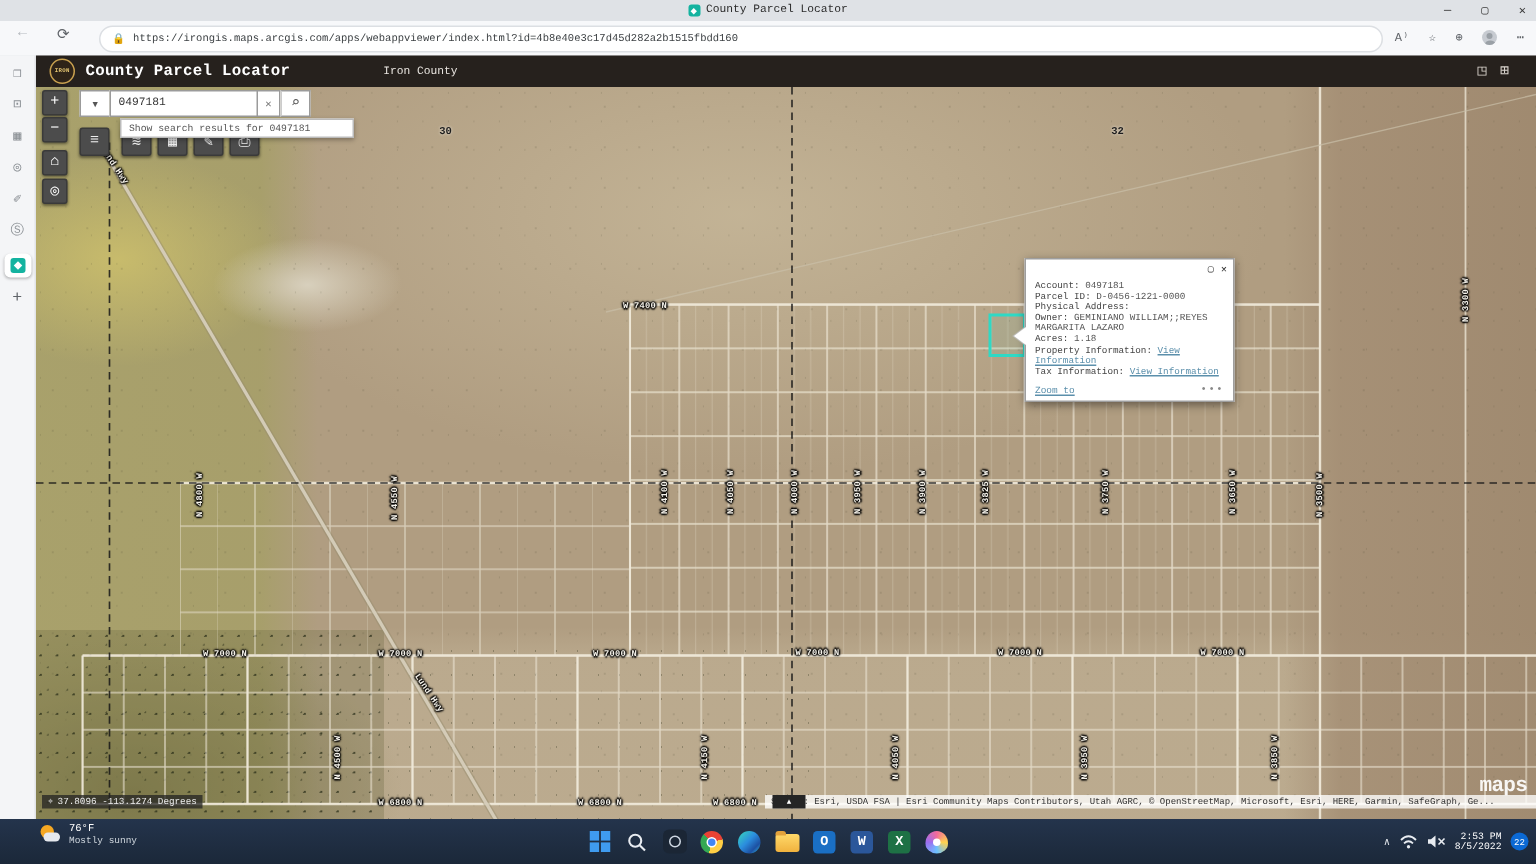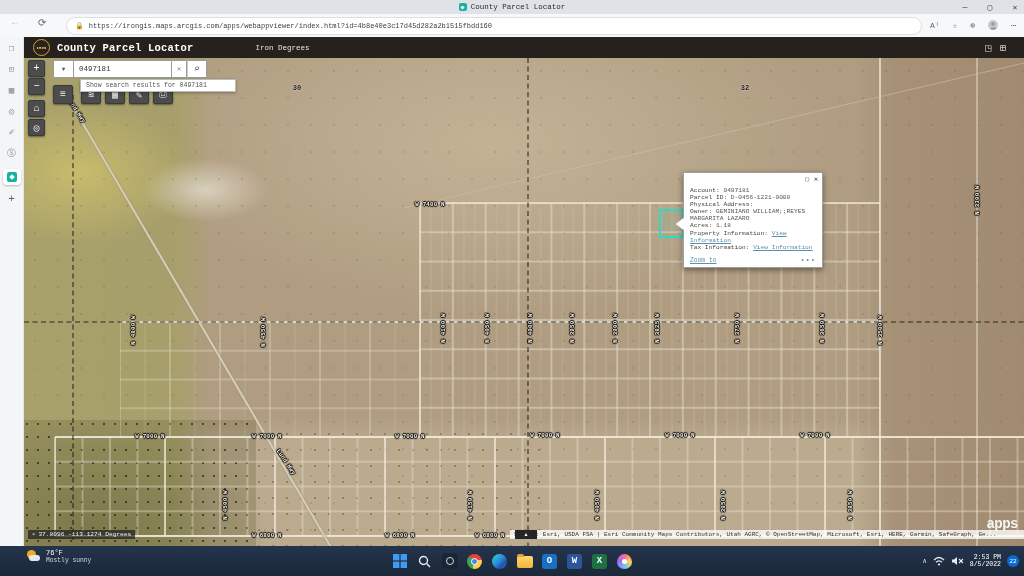--- a/index.html
+++ b/index.html
@@ -169,21 +169,21 @@
     <span class="sb-ic">Ⓢ</span>
     <div class="sb-active">
       <span class="fav"></span>
     </div>
     <span class="sb-ic sb-plus">+</span>
   </div>
 
   <div class="app-header">
     <span class="iron-badge">IRON</span>
     <span class="app-title">County Parcel Locator</span>
-    <span class="app-sub">Iron Degrees</span>
+    <span class="app-sub">Iron County</span>
     <div class="hdr-ics">
       <span>◳</span>
       <span>⊞</span>
     </div>
   </div>
 
   <div id="map">
     <div class="trees1"></div>
     <div class="trees2"></div>
 
@@ -313,21 +313,21 @@
         <span class="p-more">•••</span>
       </div>
     </div>
 
     <div class="coords">
       <span class="cross">⌖</span>
       <span>37.8096 -113.1274 Degrees</span>
     </div>
     <div class="expander">▲</div>
     <div class="attr">Source: Esri, USDA FSA | Esri Community Maps Contributors, Utah AGRC, © OpenStreetMap, Microsoft, Esri, HERE, Garmin, SafeGraph, Ge...</div>
-    <div class="esri">apps</div>
+    <div class="esri">maps</div>
   </div>
 
   <div class="taskbar">
     <div class="weather">
       <div class="w-icon">
           <span class="sun"></span>
           <span class="cloud"></span>
         </div>
       <div class="w-text">
         <span class="w-temp">76°F</span>

